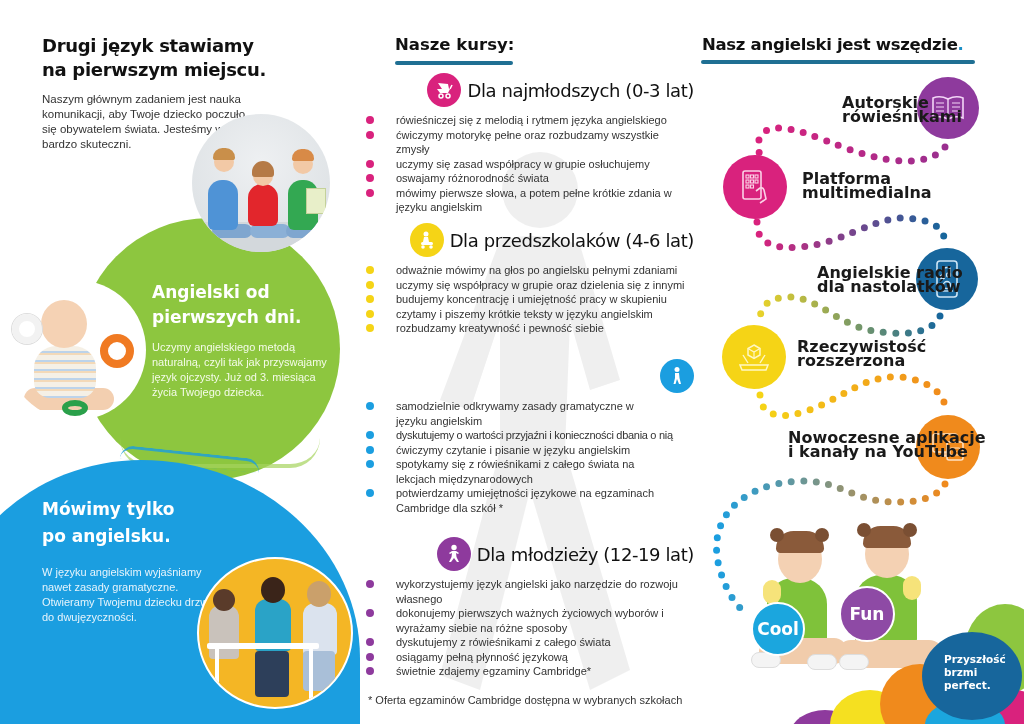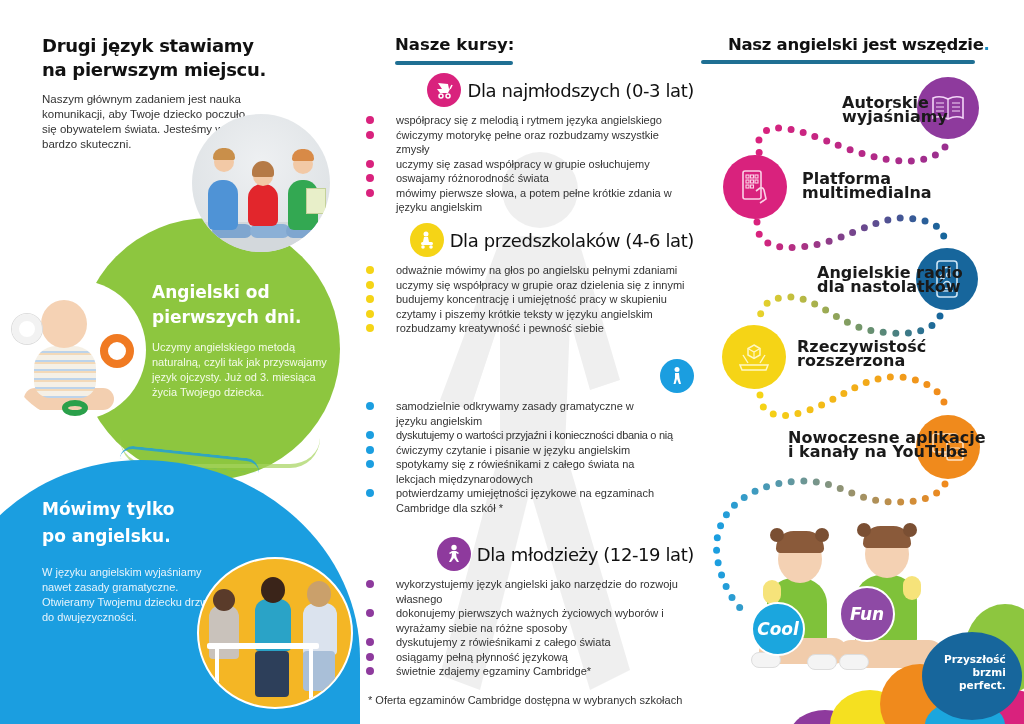--- a/index.html
+++ b/index.html
@@ -45,41 +45,41 @@
   .course { position: absolute; left: 354px; width: 340px; }
   .course-head { display: flex; align-items: center; height: 36px; justify-content: flex-end; }
   .course-icon { width: 34px; height: 34px; border-radius: 50%; display: flex; align-items: center; justify-content: center; flex: none; }
   .course-title { margin-left: 6px; font-family: "DejaVu Sans", sans-serif; font-size: 18px; color: #111; letter-spacing: -0.4px; white-space: nowrap; }
   .course-list { list-style: none; margin-top: 5px; }
   .course-list li { position: relative; padding-left: 42px; font-size: 11px; line-height: 14.5px; color: #333; }
   .course-list li .dot { position: absolute; left: 12px; top: 3px; width: 8px; height: 8px; border-radius: 50%; }
   .footnote { left: 368px; top: 694px; font-size: 11px; color: #333; }
 
   
-  .right-title { left: 702px; top: 34px; font-family: "DejaVu Sans", sans-serif; font-weight: bold; font-size: 16.5px; line-height: 22px; color: #111; white-space: nowrap; letter-spacing: -0.3px; margin-left: 26px; }
+  .right-title { left: 702px; top: 34px; font-family: "DejaVu Sans", sans-serif; font-weight: bold; font-size: 16.5px; line-height: 22px; color: #111; white-space: nowrap; letter-spacing: -0.3px; }
   .right-title .accent { color: #1a8fc6; }
   .right-underline { left: 701px; top: 60px; width: 274px; height: 4px; border-radius: 2px; background: #1f6f93; }
 
   .feature-circle { position: absolute; width: 62px; height: 62px; border-radius: 50%; display: flex; align-items: center; justify-content: center; }
   .feature-label { position: absolute; font-family: "DejaVu Sans", sans-serif; font-weight: bold; font-size: 16px; line-height: 14px; color: #1a1a1a; }
   .trail { position: absolute; left: 0; top: 0; width: 1024px; height: 724px; pointer-events: none; }
 
-  .girls { left: 745px; top: 520px; width: 200px; height: 160px; font-style: italic; }
+  .girls { left: 745px; top: 520px; width: 200px; height: 160px; }
   .girl-body { position: absolute; border-radius: 26px 26px 8px 8px; background: #7fc23a; }
   .girl-shirt { position: absolute; border-radius: 12px; background: #f6e37a; }
   .girl-head { position: absolute; width: 44px; height: 48px; border-radius: 50%; background: #f4d1b3; }
   .girl-hair { position: absolute; width: 48px; height: 22px; border-radius: 24px 24px 6px 6px; background: #8a5a3a; }
   .girl-bun { position: absolute; width: 14px; height: 14px; border-radius: 50%; background: #7a4f33; }
   .girl-legs { position: absolute; border-radius: 18px; background: #f1ccab; }
   .shoe { position: absolute; width: 30px; height: 16px; border-radius: 8px; background: #f4f4f4; border: 1px solid #ddd; }
   .sign { position: absolute; border-radius: 50%; border: 2px solid #ffffff; display: flex; align-items: center; justify-content: center; font-family: "DejaVu Sans", sans-serif; font-weight: bold; color: #ffffff; }
 
   .bubble { position: absolute; border-radius: 50%; }
   .tagline { left: 922px; top: 632px; width: 100px; height: 88px; border-radius: 50%; background: #17669c; }
-  .tagline-text { left: 944px; top: 653px; font-family: "DejaVu Sans", sans-serif; font-weight: bold; font-size: 10.5px; line-height: 13px; color: #ffffff; text-align: right; }
+  .tagline-text { left: 944px; top: 653px; font-family: "DejaVu Sans", sans-serif; font-weight: bold; font-size: 10.5px; line-height: 13px; color: #ffffff; }
 </style>
 </head>
 <body>
 
 <div class="abs left-title">
   <div>Drugi język stawiamy</div>
   <div>na pierwszym miejscu.</div>
 </div>
 <div class="abs left-intro">Naszym głównym zadaniem jest nauka komunikacji, aby Twoje dziecko poczuło się obywatelem świata. Jesteśmy w tym bardzo skuteczni.</div>
 
@@ -157,21 +157,21 @@
           <path d="M4 3 L8 9 L15 9 L14 4 Z" fill="#fff"></path>
           <path d="M3 9 H16 L14 13 H6 Z" fill="#fff"></path>
           <circle cx="7" cy="16" r="2" fill="none" stroke="#fff" stroke-width="1.5"></circle>
           <circle cx="14" cy="16" r="2" fill="none" stroke="#fff" stroke-width="1.5"></circle>
           <path d="M16 9 L18 5" stroke="#fff" stroke-width="1.5"></path>
         </svg>
     </div>
     <div class="course-title">Dla najmłodszych (0-3 lat)</div>
   </div>
   <ul class="course-list">
-    <li><span class="dot" style="background:#d9227d;"></span><span>współpracy się z melodią i rytmem języka angielskiego</span></li>
+    <li><span class="dot" style="background:#d9227d;"></span><span>rówieśniczej się z melodią i rytmem języka angielskiego</span></li>
     <li><span class="dot" style="background:#d9227d;"></span><span>ćwiczymy motorykę pełne oraz rozbudzamy wszystkie zmysły</span></li>
     <li><span class="dot" style="background:#d9227d;"></span><span>uczymy się zasad współpracy w grupie osłuchujemy</span></li>
     <li><span class="dot" style="background:#d9227d;"></span><span>oswajamy różnorodność świata</span></li>
     <li style="width:320px;"><span class="dot" style="background:#d9227d;"></span><span>mówimy pierwsze słowa, a potem pełne krótkie zdania w języku angielskim</span></li>
   </ul>
 </div>
 
 <div class="course" style="top:222px;">
   <div class="course-head">
     <div class="course-icon" style="background:#f5d416;">
@@ -270,21 +270,21 @@
 
 <div class="feature-circle" style="left:917px;top:77px;background:#8e3a9d;">
   <svg width="34" height="28" viewBox="0 0 34 28">
       <path d="M2 4 Q9 1 17 5 Q25 1 32 4 V24 Q25 21 17 25 Q9 21 2 24 Z" fill="none" stroke="#f3d6f7" stroke-width="1.6"></path>
       <path d="M17 5 V25" stroke="#f3d6f7" stroke-width="1.4"></path>
       <path d="M5 9 H13 M5 13 H13 M5 17 H13 M21 9 H29 M21 13 H29 M21 17 H29" stroke="#f3d6f7" stroke-width="1.2"></path>
     </svg>
 </div>
 <div class="feature-label" style="left:842px;top:96px;text-align:left;">
   <div>Autorskie</div>
-  <div>wyjaśniamy</div>
+  <div>rówieśnikami</div>
 </div>
 
 <div class="feature-circle" style="left:723px;top:155px;width:64px;height:64px;background:#d9227d;">
   <svg width="30" height="36" viewBox="0 0 30 36">
       <rect x="3" y="2" width="18" height="28" rx="2" fill="none" stroke="#fbd1e6" stroke-width="1.6"></rect>
       <g fill="none" stroke="#fbd1e6" stroke-width="1.1">
         <rect x="6" y="6" width="3" height="3"></rect>
         <rect x="10.5" y="6" width="3" height="3"></rect>
         <rect x="15" y="6" width="3" height="3"></rect>
         <rect x="6" y="11" width="3" height="3"></rect>

